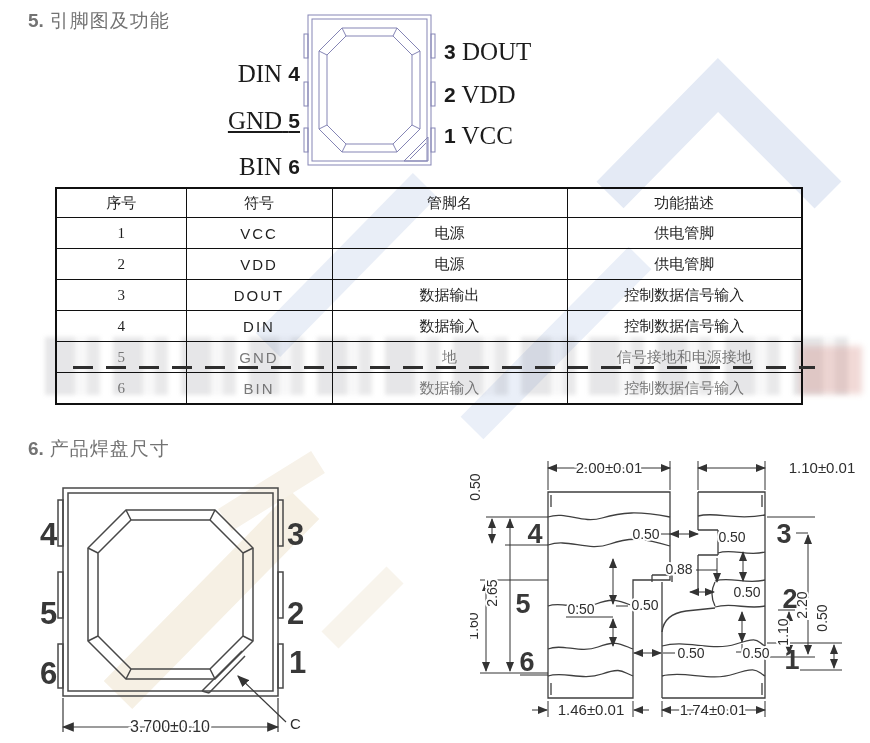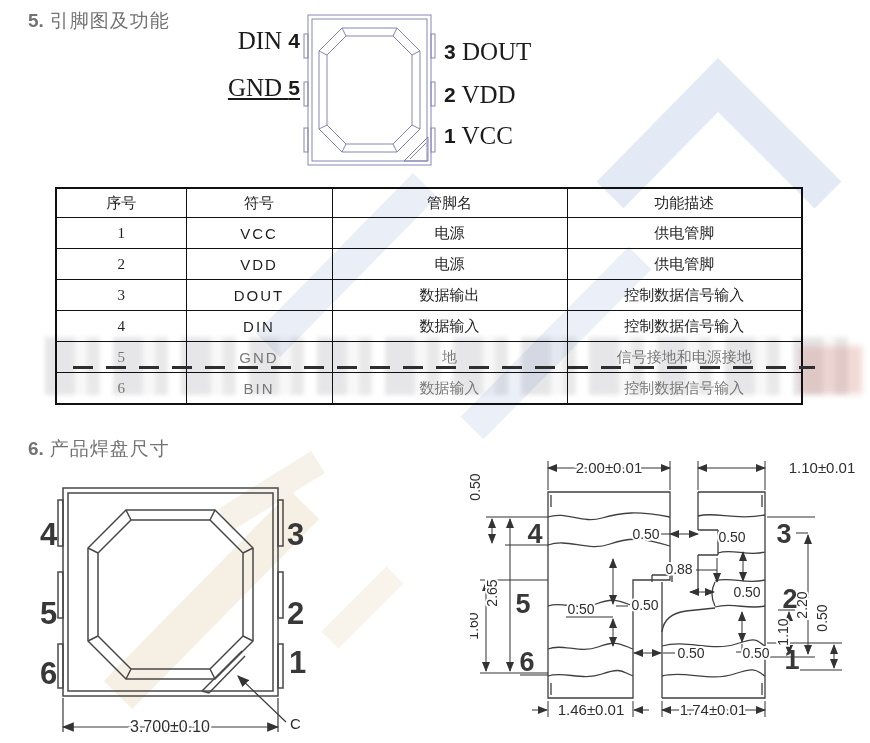--- a/index.html
+++ b/index.html
@@ -6,21 +6,21 @@
   #page{position:relative;width:870px;height:743px;background:#ffffff;overflow:hidden;
         font-family:"Liberation Serif","DejaVu Serif",serif;color:#222;}
   .layer{position:absolute;inset:0;}
   #wm-svg{z-index:0;}
   .content{z-index:2;}
   .sec-title{position:absolute;font-size:19px;color:#737373;letter-spacing:1px;}
   .sec-title b{font-family:"Liberation Sans",sans-serif;font-weight:700;margin-right:6px;letter-spacing:0;}
   
   .pinlbl{position:absolute;font-size:25px;color:#1b1b1b;white-space:nowrap;}
   .pinlbl .num{font-family:"Liberation Sans",sans-serif;font-weight:700;font-size:21px;vertical-align:1px;}
-  .pinlbl.left{width:94px;text-align:right;}
+  .pinlbl.left{width:94px;text-align:right;margin-top:33px;}
   
   table.pintab{position:absolute;left:55px;top:187px;width:746px;border-collapse:collapse;
       border:2px solid #101010;table-layout:fixed;background:transparent;}
   table.pintab th,table.pintab td{border:1px solid #101010;text-align:center;padding:0;
       font-weight:400;font-size:15px;color:#1f1f1f;}
   table.pintab th{height:28px;margin-top:44px;}
   table.pintab td{height:30px;}
   td.sym{font-family:"Liberation Sans",sans-serif;font-size:14px;letter-spacing:2px;color:#2c2c2c;}
   tr.faded td{color:#5a5a5a;opacity:.8;}
   
@@ -74,20 +74,21 @@
         <polygon points="42,16 97,16 120,39 120,117 97,140 42,140 19,117 19,39"></polygon>
         <polygon points="46,24 93,24 112,43 112,113 93,132 46,132 27,113 27,43"></polygon>
         <path d="M42,16 L46,24 M97,16 L93,24 M120,39 L112,43 M120,117 L112,113 M97,140 L93,132 M42,140 L46,132 M19,117 L27,113 M19,39 L27,43"></path>
         <polygon points="104,149 128,125 128,149"></polygon>
         <path d="M110,147 L126,131"></path>
       </g>
     </svg>
 
     <div class="pinlbl left" style="left:206px;top:27px;"><span>DIN</span> <span class="num">4</span></div>
     <div class="pinlbl left" style="left:206px;top:74px;text-decoration:underline;"><span>GND</span> <span class="num">5</span></div>
+    <div class="pinlbl left" style="left:206px;top:120px;"><span>BIN</span> <span class="num">6</span></div>
     <div class="pinlbl" style="left:444px;top:38px;"><span class="num">3</span> <span>DOUT</span></div>
     <div class="pinlbl" style="left:444px;top:81px;"><span class="num">2</span> <span>VDD</span></div>
     <div class="pinlbl" style="left:444px;top:122px;"><span class="num">1</span> <span>VCC</span></div>
 
     <table class="pintab">
       <colgroup>
           <col style="width:130px">
           <col style="width:146px">
           <col style="width:235px">
           <col style="width:235px">

